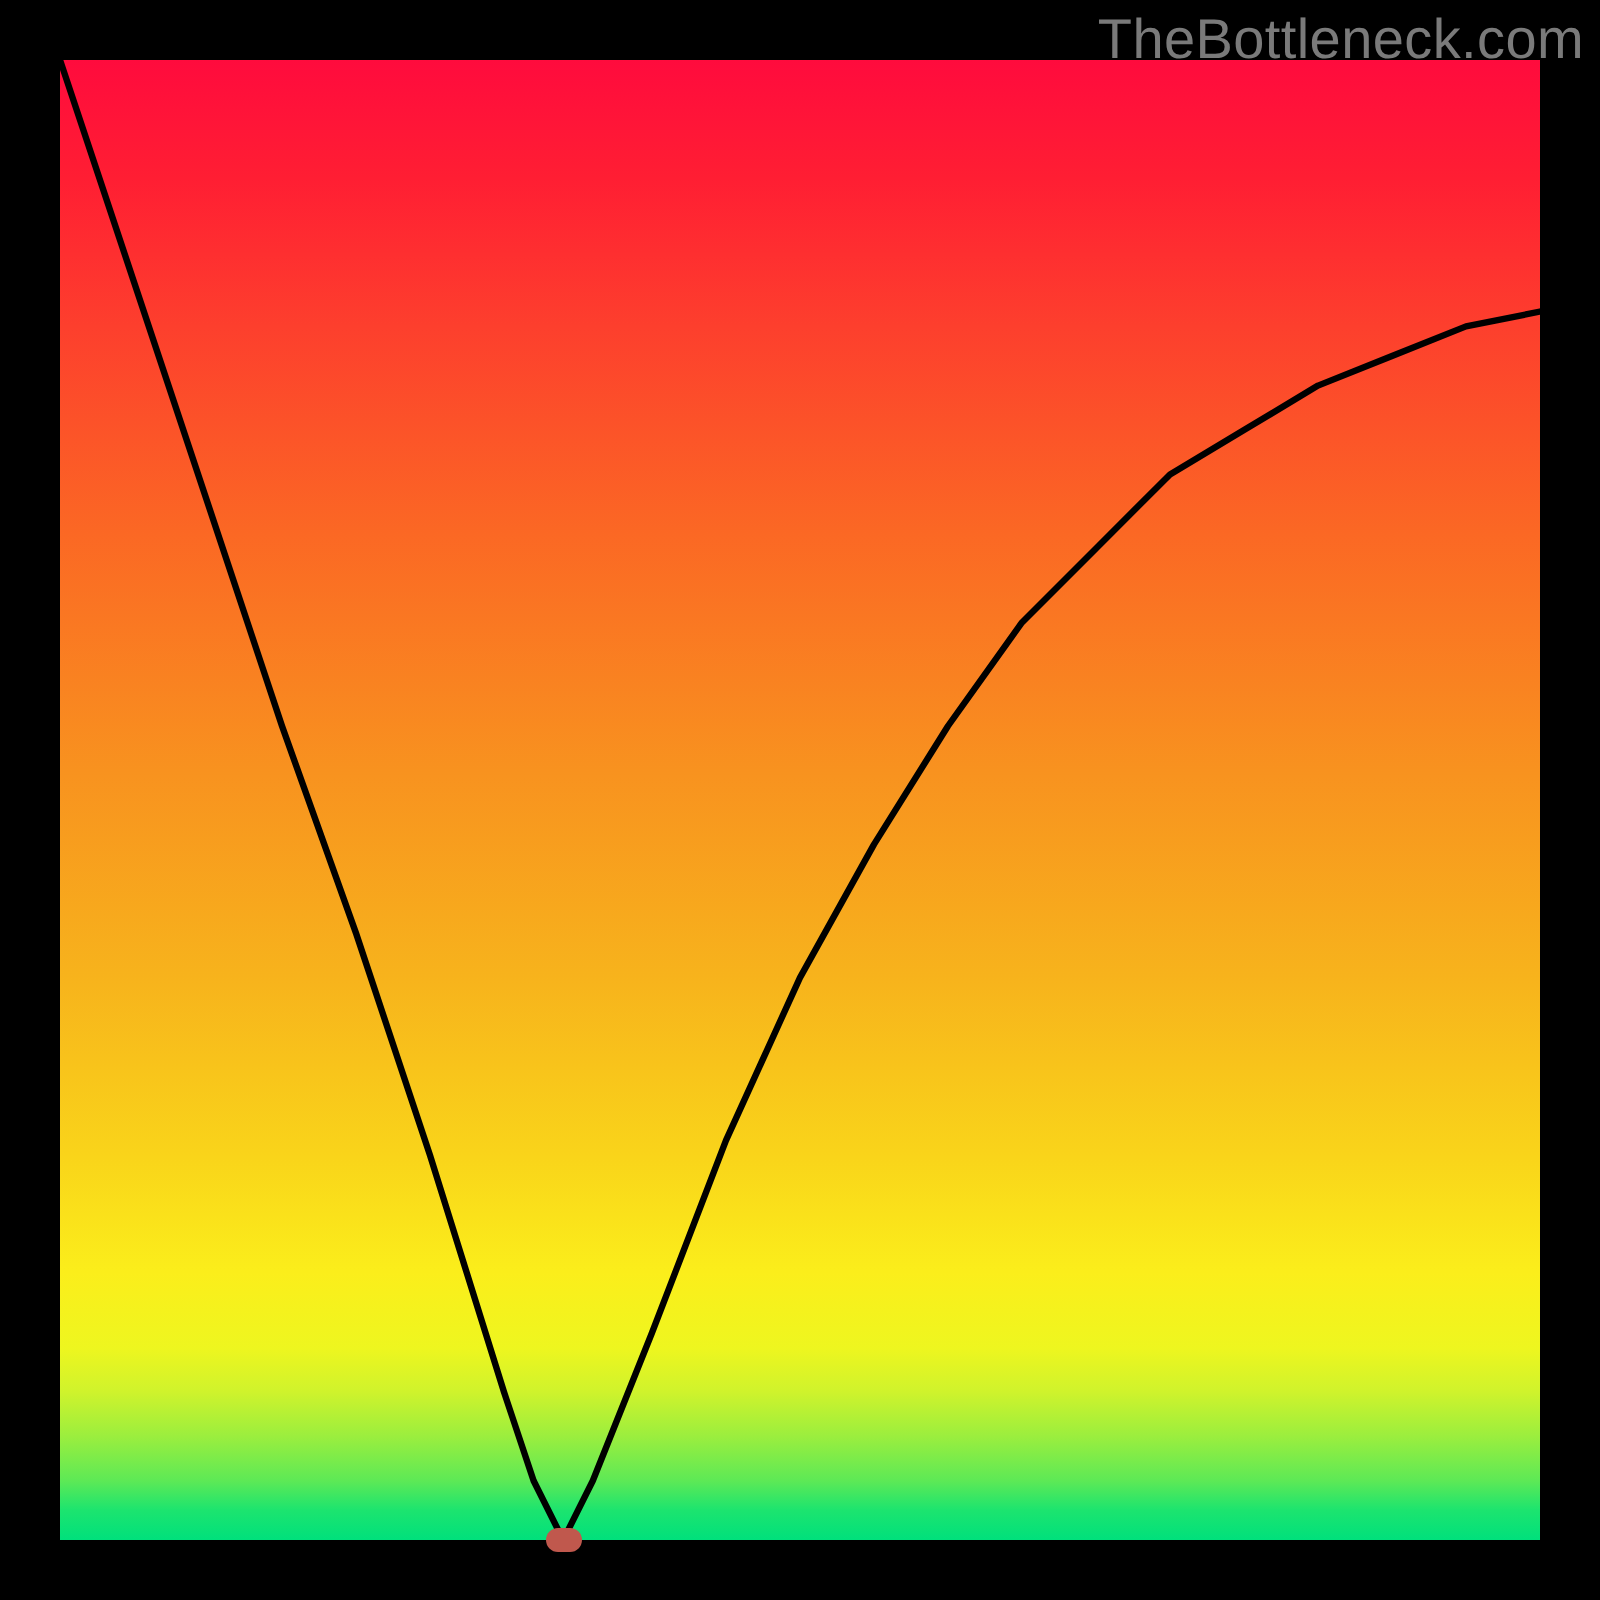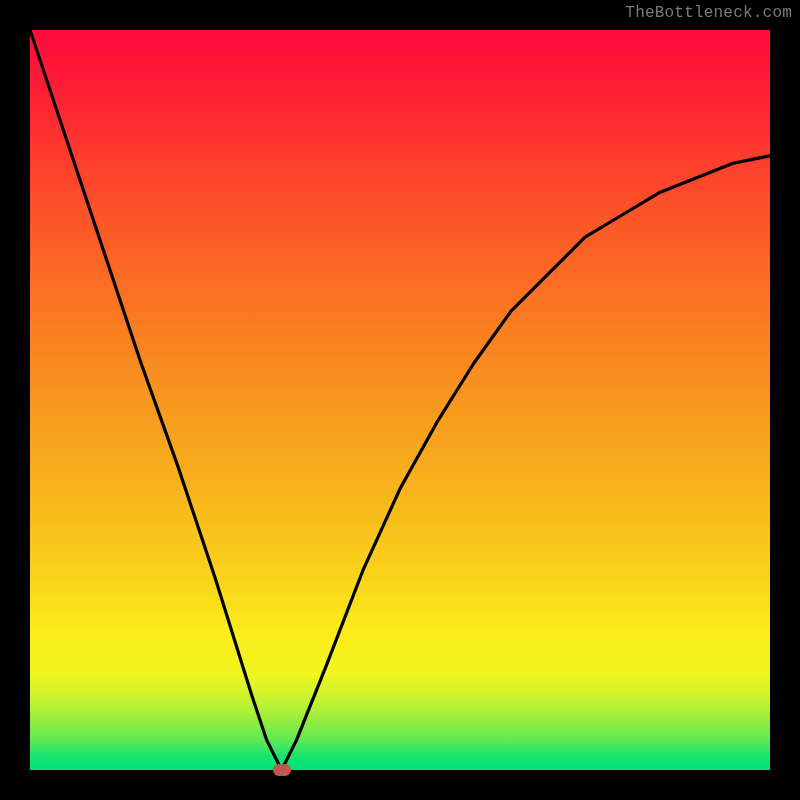--- a/index.html
+++ b/index.html
@@ -31,22 +31,22 @@
       #9bee3e 93%,
       #5de956 96%,
       #1ce46f 98%,
       #00e07c 100%
     );
   }
   .watermark {
     position: absolute;
     top: 4px;
     right: 8px;
-    font-family: Liberation Mono, monospace;
-    font-size: 16px;
+    font-family: Liberation Sans, sans-serif;
+    font-size: 28px;
     color: #7a7a7a;
     letter-spacing: 0.2px;
     user-select: none;
   }
   .curve {
     position: absolute;
     left: 0; top: 0;
     width: 740px; height: 740px;
   }
   .marker {

